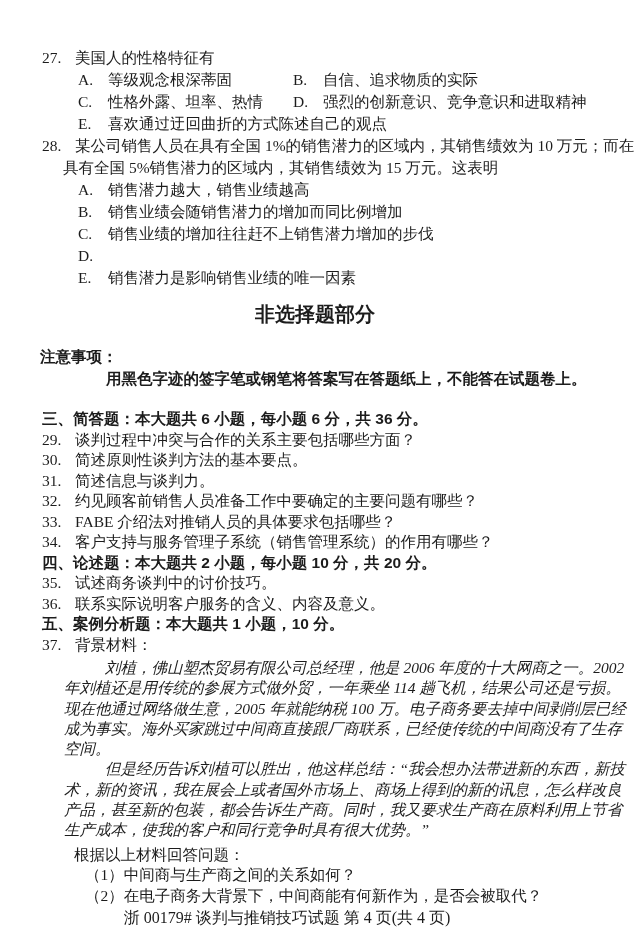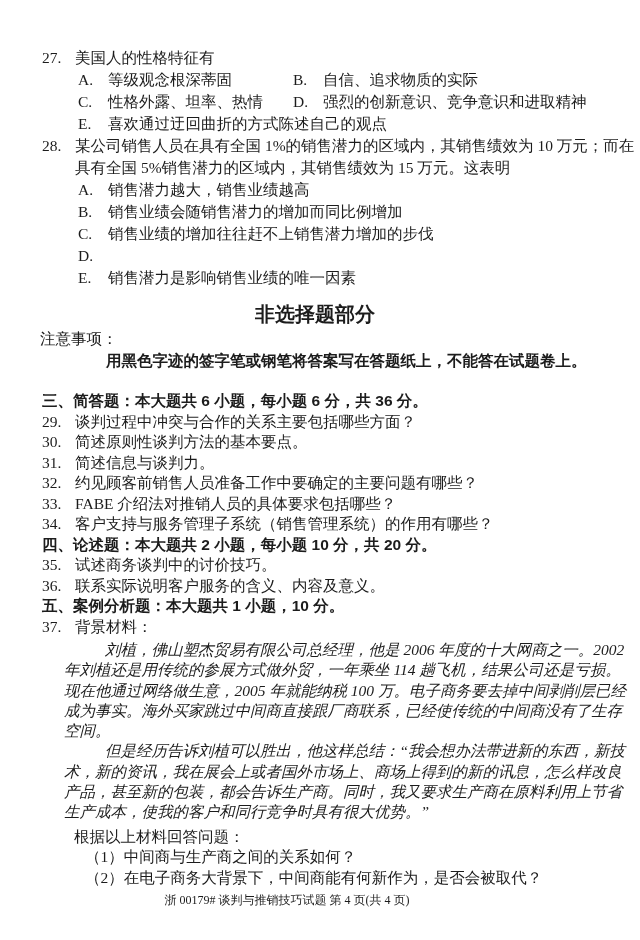--- a/index.html
+++ b/index.html
@@ -23,22 +23,22 @@
   .optlabel{flex:0 0 30px;}
   .opttext{white-space:nowrap;}
   .span2{grid-column:1 / -1;}
 
   
   .part-title{
     text-align:center;font-family:"Liberation Sans","DejaVu Sans",sans-serif;
     font-weight:700;font-size:20px;line-height:26px;margin-top:12px;
   }
   .notice-title{
-    font-family:"Liberation Sans","DejaVu Sans",sans-serif;font-weight:400;
-    line-height:22px;margin-top:1px;margin-left:-2px;
+    font-family:"Liberation Sans","DejaVu Sans",sans-serif;font-weight:700;
+    line-height:22px;margin-top:19px;margin-left:-2px;
   }
   .notice-body{
     font-family:"Liberation Sans","DejaVu Sans",sans-serif;font-weight:700;
     line-height:22px;margin-left:64px;white-space:nowrap;
   }
   .sec-heading{
     font-family:Liberation Sans, sans-serif;font-weight:700;
     line-height:20.5px;white-space:nowrap;
   }
   .sec3-heading{margin-top:19px;}
@@ -46,21 +46,21 @@
 
   
   .material{margin-left:22px;margin-top:3px;font-style:italic;}
   .pline{line-height:20.3px;white-space:nowrap;}
   .pline.indent{padding-left:41px;}
   .answer-prompt{margin-left:32px;line-height:20.5px;margin-top:4px;white-space:nowrap;}
   .subq{margin-left:43px;line-height:20.5px;display:flex;}
   .subq .qtext{white-space:nowrap;}
 
   .footer{
-    width:490px;text-align:center;font-size:12px;line-height:18px;
+    width:490px;text-align:center;font-size:16px;line-height:18px;
     margin-top:3px;white-space:nowrap;
   }
 </style>
 </head>
 <body>
 
 <div class="content">
 
   <div>
     <div class="qline">
@@ -89,21 +89,21 @@
         <span class="opttext">喜欢通过迂回曲折的方式陈述自己的观点</span>
       </div>
     </div>
   </div>
 
   <div>
     <div class="qline">
       <span class="qnum">28.</span>
       <span class="qtext">某公司销售人员在具有全国 1%的销售潜力的区域内，其销售绩效为 10 万元；而在</span>
     </div>
-    <div class="qline" style="margin-left:33px;">
+    <div class="qline" style="margin-left:21px;">
       <span class="qtext">具有全国 5%销售潜力的区域内，其销售绩效为 15 万元。这表明</span>
     </div>
     <div class="optlist">
       <div class="opt">
         <span class="optlabel">A.</span>
         <span class="opttext">销售潜力越大，销售业绩越高</span>
       </div>
       <div class="opt">
         <span class="optlabel">B.</span>
         <span class="opttext">销售业绩会随销售潜力的增加而同比例增加</span>

